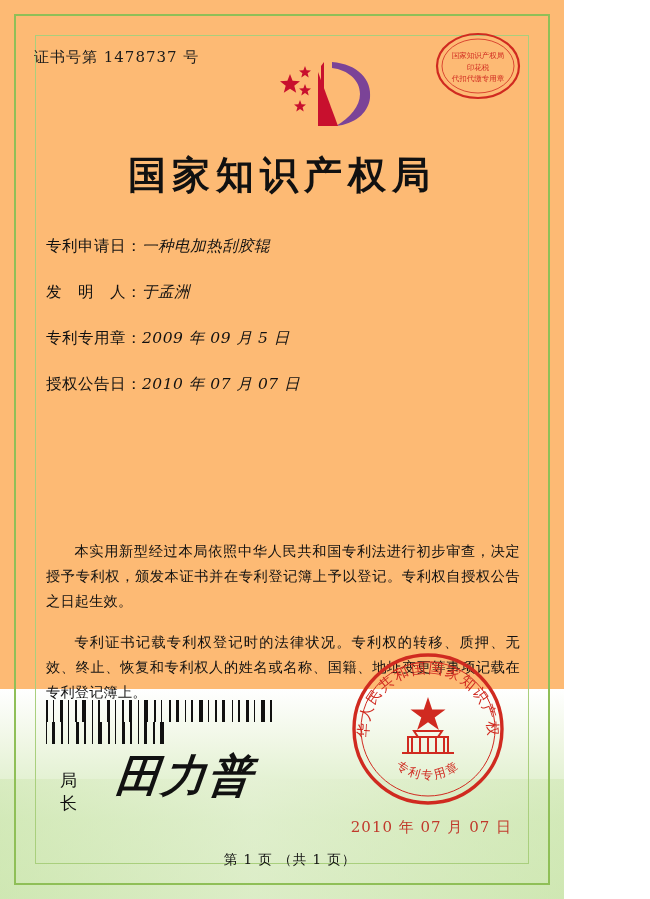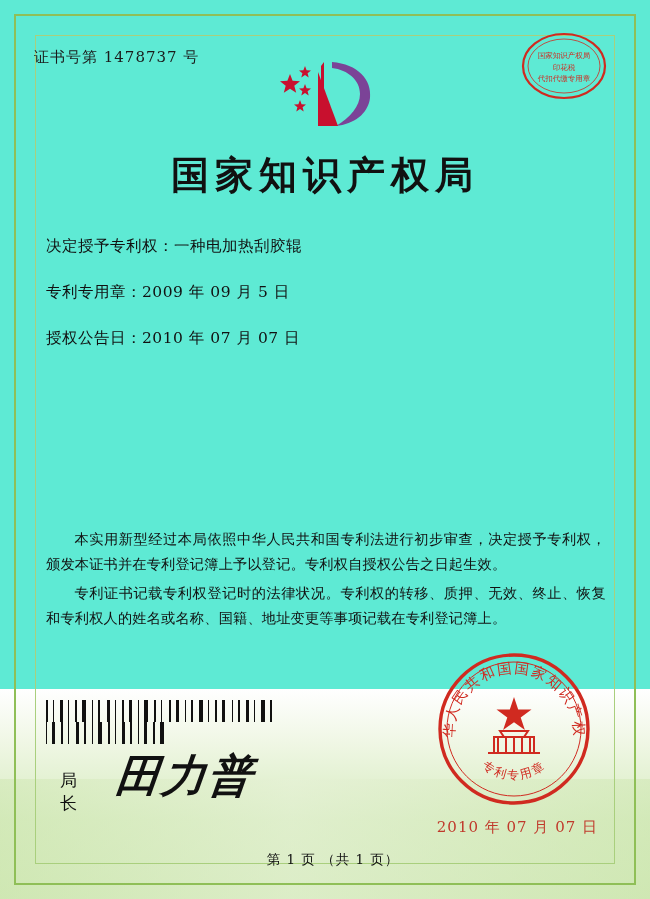--- a/index.html
+++ b/index.html
@@ -5,24 +5,24 @@
   html, body {
     margin: 0;
     padding: 0;
     background: #ffffff;
   }
   body {
     font-family: "Liberation Serif", serif;
   }
   .page {
     position: relative;
-    width: 650px;
+    width: 564px;
     height: 899px;
     overflow: hidden;
-    background: #5eead4;
+    background: #fdba74;
     box-sizing: border-box;
   }
   
   .bottom-band {
     position: absolute;
     left: 0;
     right: 0;
     bottom: 0;
     height: 210px;
     background: linear-gradient(to bottom, #ffffff 0%, #eef6e2 28%, #d7ecc0 62%, #cfe8b4 100%);
@@ -111,38 +111,39 @@
     margin-bottom: 25px;
     font-family: "DejaVu Serif", serif;
     letter-spacing: .5px;
     white-space: nowrap;
   }
   .field-label {
     display: inline-block;
   }
   .field-value {
     display: inline-block;
+    font-style: italic;
   }
 
   
   .paras {
     position: absolute;
     left: 46px;
     right: 44px;
     top: 523px;
     font-size: 14.2px;
     line-height: 25px;
     color: #111;
     font-family: "DejaVu Serif", serif;
     text-align: justify;
     letter-spacing: .2px;
   }
   .para {
     text-indent: 2em;
-    margin: 4px 0 3px 0;
+    margin: 16px 0 3px 0;
   }
 
   
   .barcode {
     position: absolute;
     left: 46px;
     top: 700px;
     width: 232px;
     height: 22px;
   }
@@ -248,21 +249,24 @@
       <text x="46" y="28" fill="#d02a20" font-size="7.5" text-anchor="middle" font-family="DejaVu Serif, serif">国家知识产权局</text>
       <text x="46" y="40" fill="#d02a20" font-size="7.5" text-anchor="middle" font-family="DejaVu Serif, serif">印花税</text>
       <text x="46" y="51" fill="#d02a20" font-size="7.5" text-anchor="middle" font-family="DejaVu Serif, serif">代扣代缴专用章</text>
     </svg>
   </div>
 
   <div class="title">国家知识产权局</div>
 
   <div class="fields">
     <div class="field-row">
-      <span class="field-label">决定授予专利权：</span><span class="field-value">一种电加热刮胶辊</span>
+      <span class="field-label">专利申请日：</span><span class="field-value">一种电加热刮胶辊</span>
+    </div>
+    <div class="field-row">
+      <span class="field-label">发　明　人：</span><span class="field-value">于孟洲</span>
     </div>
     <div class="field-row">
       <span class="field-label">专利专用章：</span><span class="field-value">2009 年 09 月 5 日</span>
     </div>
     <div class="field-row">
       <span class="field-label">授权公告日：</span><span class="field-value">2010 年 07 月 07 日</span>
     </div>
   </div>
 
   <div class="paras">

